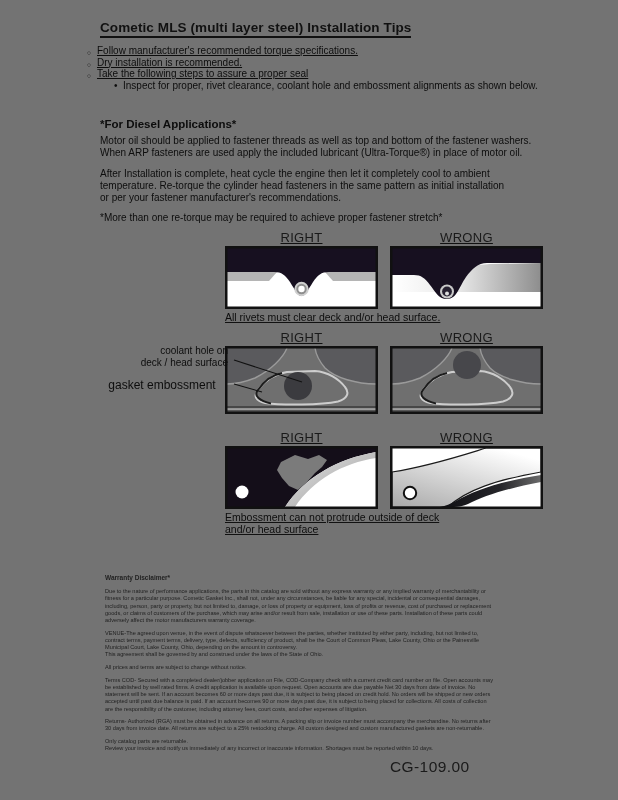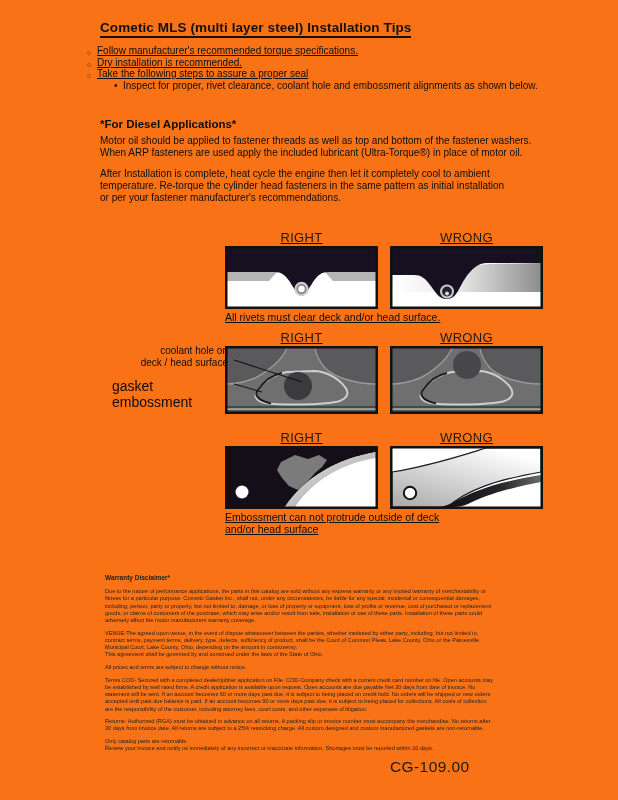--- a/index.html
+++ b/index.html
@@ -1,16 +1,16 @@
 <!DOCTYPE html>
 <html><head>
 <meta charset="utf-8">
 <style>
   html,body{margin:0;padding:0;background:#ffffff;}
-  .page{position:relative;width:618px;height:800px;background:#f97316;
+  .page{position:relative;width:618px;height:800px;background:#737373;
         font-family:"Liberation Sans", sans-serif;color:#111;overflow:hidden;}
   .pre{white-space:pre-line;}
 
   .title{position:absolute;left:100px;top:20px;font-size:13.5px;font-weight:bold;
          border-bottom:2px solid #111;padding-bottom:1px;letter-spacing:0.1px;}
 
   .tips{position:absolute;left:87px;top:45px;width:520px;font-size:10px;line-height:11.6px;color:#0d0d0d;}
   .tip{position:relative;padding-left:10px;text-decoration:underline;}
   .tip::before{content:"○";position:absolute;left:0;top:2px;font-size:6.5px;}
   .subtip{position:relative;margin-left:27px;padding-left:9px;}
@@ -23,22 +23,22 @@
   .diagram{position:absolute;left:225px;width:320px;text-decoration:underline;}
   #d1{top:231px;} #d2{top:331px;} #d3{top:431px;}
   .dg-labels{display:flex;gap:12px;height:15px;font-size:13px;line-height:14px;color:#1a1a1a;letter-spacing:0.3px;}
   .dg-labels span{width:153px;text-align:center;display:inline-block;}
   .dg-boxes{display:flex;gap:12px;}
   .dg-boxes svg{display:block;}
   .dg-caption{font-size:10.5px;line-height:11.5px;margin-top:3px;color:#0d0d0d;}
 
   .coolant-label{position:absolute;left:108px;top:345px;width:120px;text-align:right;
                  font-size:10px;line-height:11.8px;color:#0d0d0d;}
-  .embossment-label{position:absolute;left:112px;top:378px;width:120px;text-align:left;
-                 font-size:14px;color:#0d0d0d;}
+  .embossment-label{position:absolute;left:102px;top:378px;width:120px;text-align:center;
+                 font-size:12px;color:#0d0d0d;}
   .leader-svg{position:absolute;left:215px;top:352px;}
 
   .warranty{position:absolute;left:105px;top:574px;width:470px;font-size:5.6px;line-height:7.2px;color:#222;}
   .warranty-heading{font-size:6.5px;font-weight:bold;margin:0 0 7px 0;}
   .warranty p{margin:0 0 5.5px 0;}
 
   .page-number{position:absolute;left:390px;top:758px;font-size:15.5px;color:#1a1a1a;letter-spacing:0.4px;}
 </style>
 </head>
 <body>
@@ -54,20 +54,21 @@
     <div class="subtip">Inspect for proper, rivet clearance, coolant hole and embossment alignments as shown below.</div>
   </div>
 
   <div class="diesel">
     <div class="diesel-heading">*For Diesel Applications*</div>
     <p class="pre">Motor oil should be applied to fastener threads as well as top and bottom of the fastener washers.
 When ARP fasteners are used apply the included lubricant (Ultra-Torque®) in place of motor oil.</p>
     <p class="pre">After Installation is complete, heat cycle the engine then let it completely cool to ambient
 temperature. Re-torque the cylinder head fasteners in the same pattern as initial installation
 or per your fastener manufacturer's recommendations.</p>
+    <p class="pre">*More than one re-torque may be required to achieve proper fastener stretch*</p>
   </div>
 
   <div class="diagram" id="d1">
     <div class="dg-labels">
       <span>RIGHT</span>
       <span>WRONG</span>
     </div>
     <div class="dg-boxes">
       <svg width="153" height="63" viewBox="0 0 153 63">
         <rect x="1.25" y="1.25" width="150.5" height="60.5" fill="#ffffff" stroke="none"></rect>

